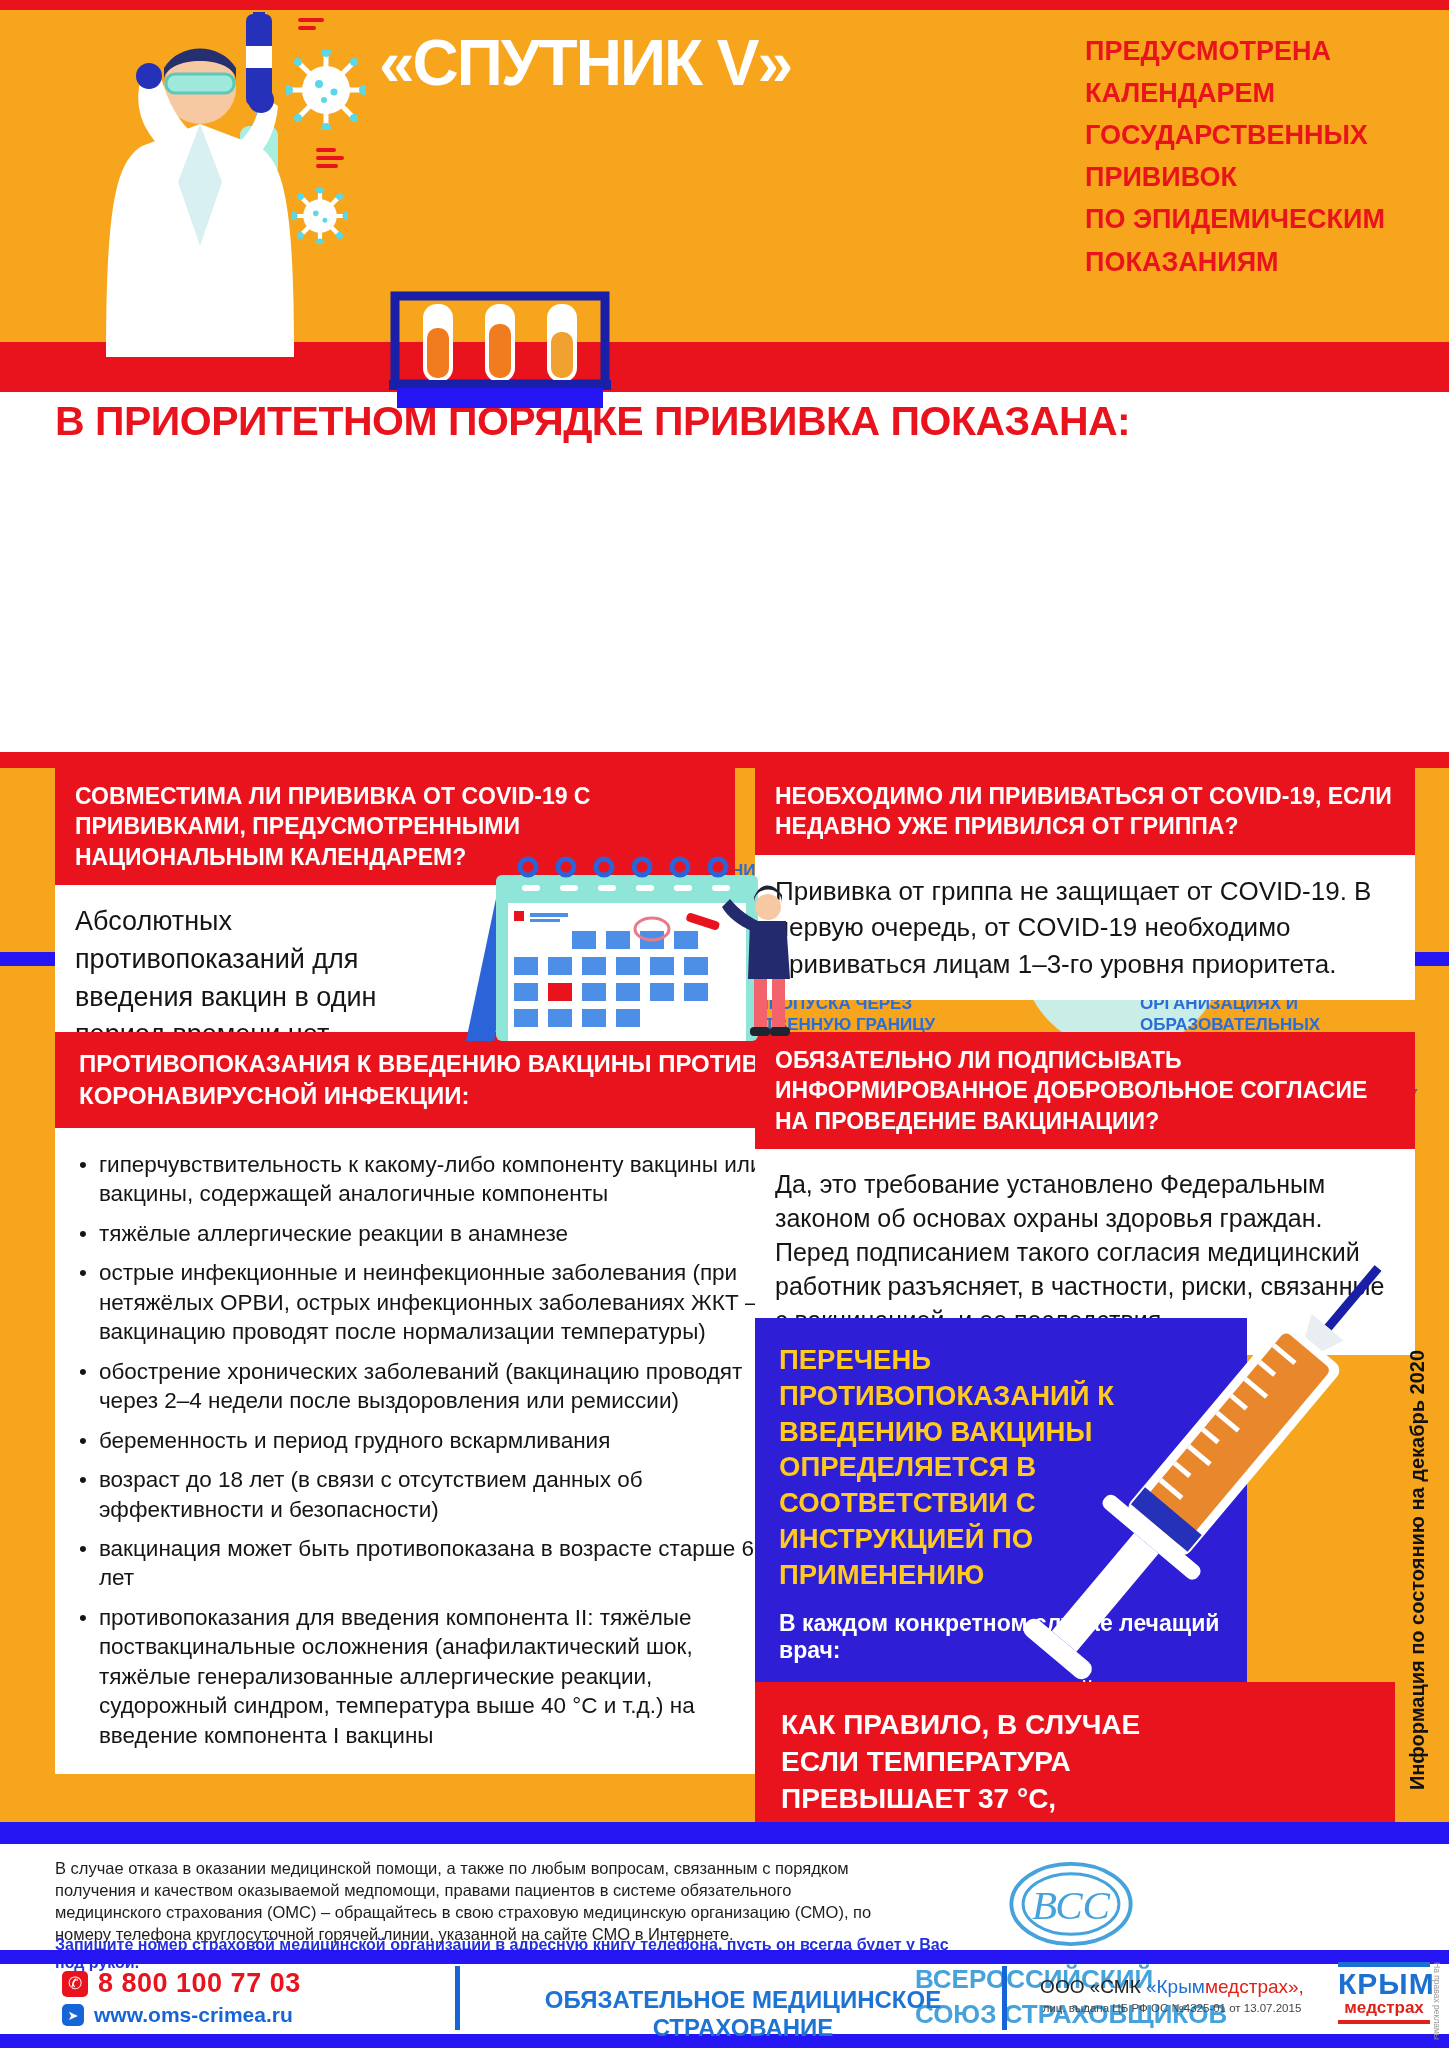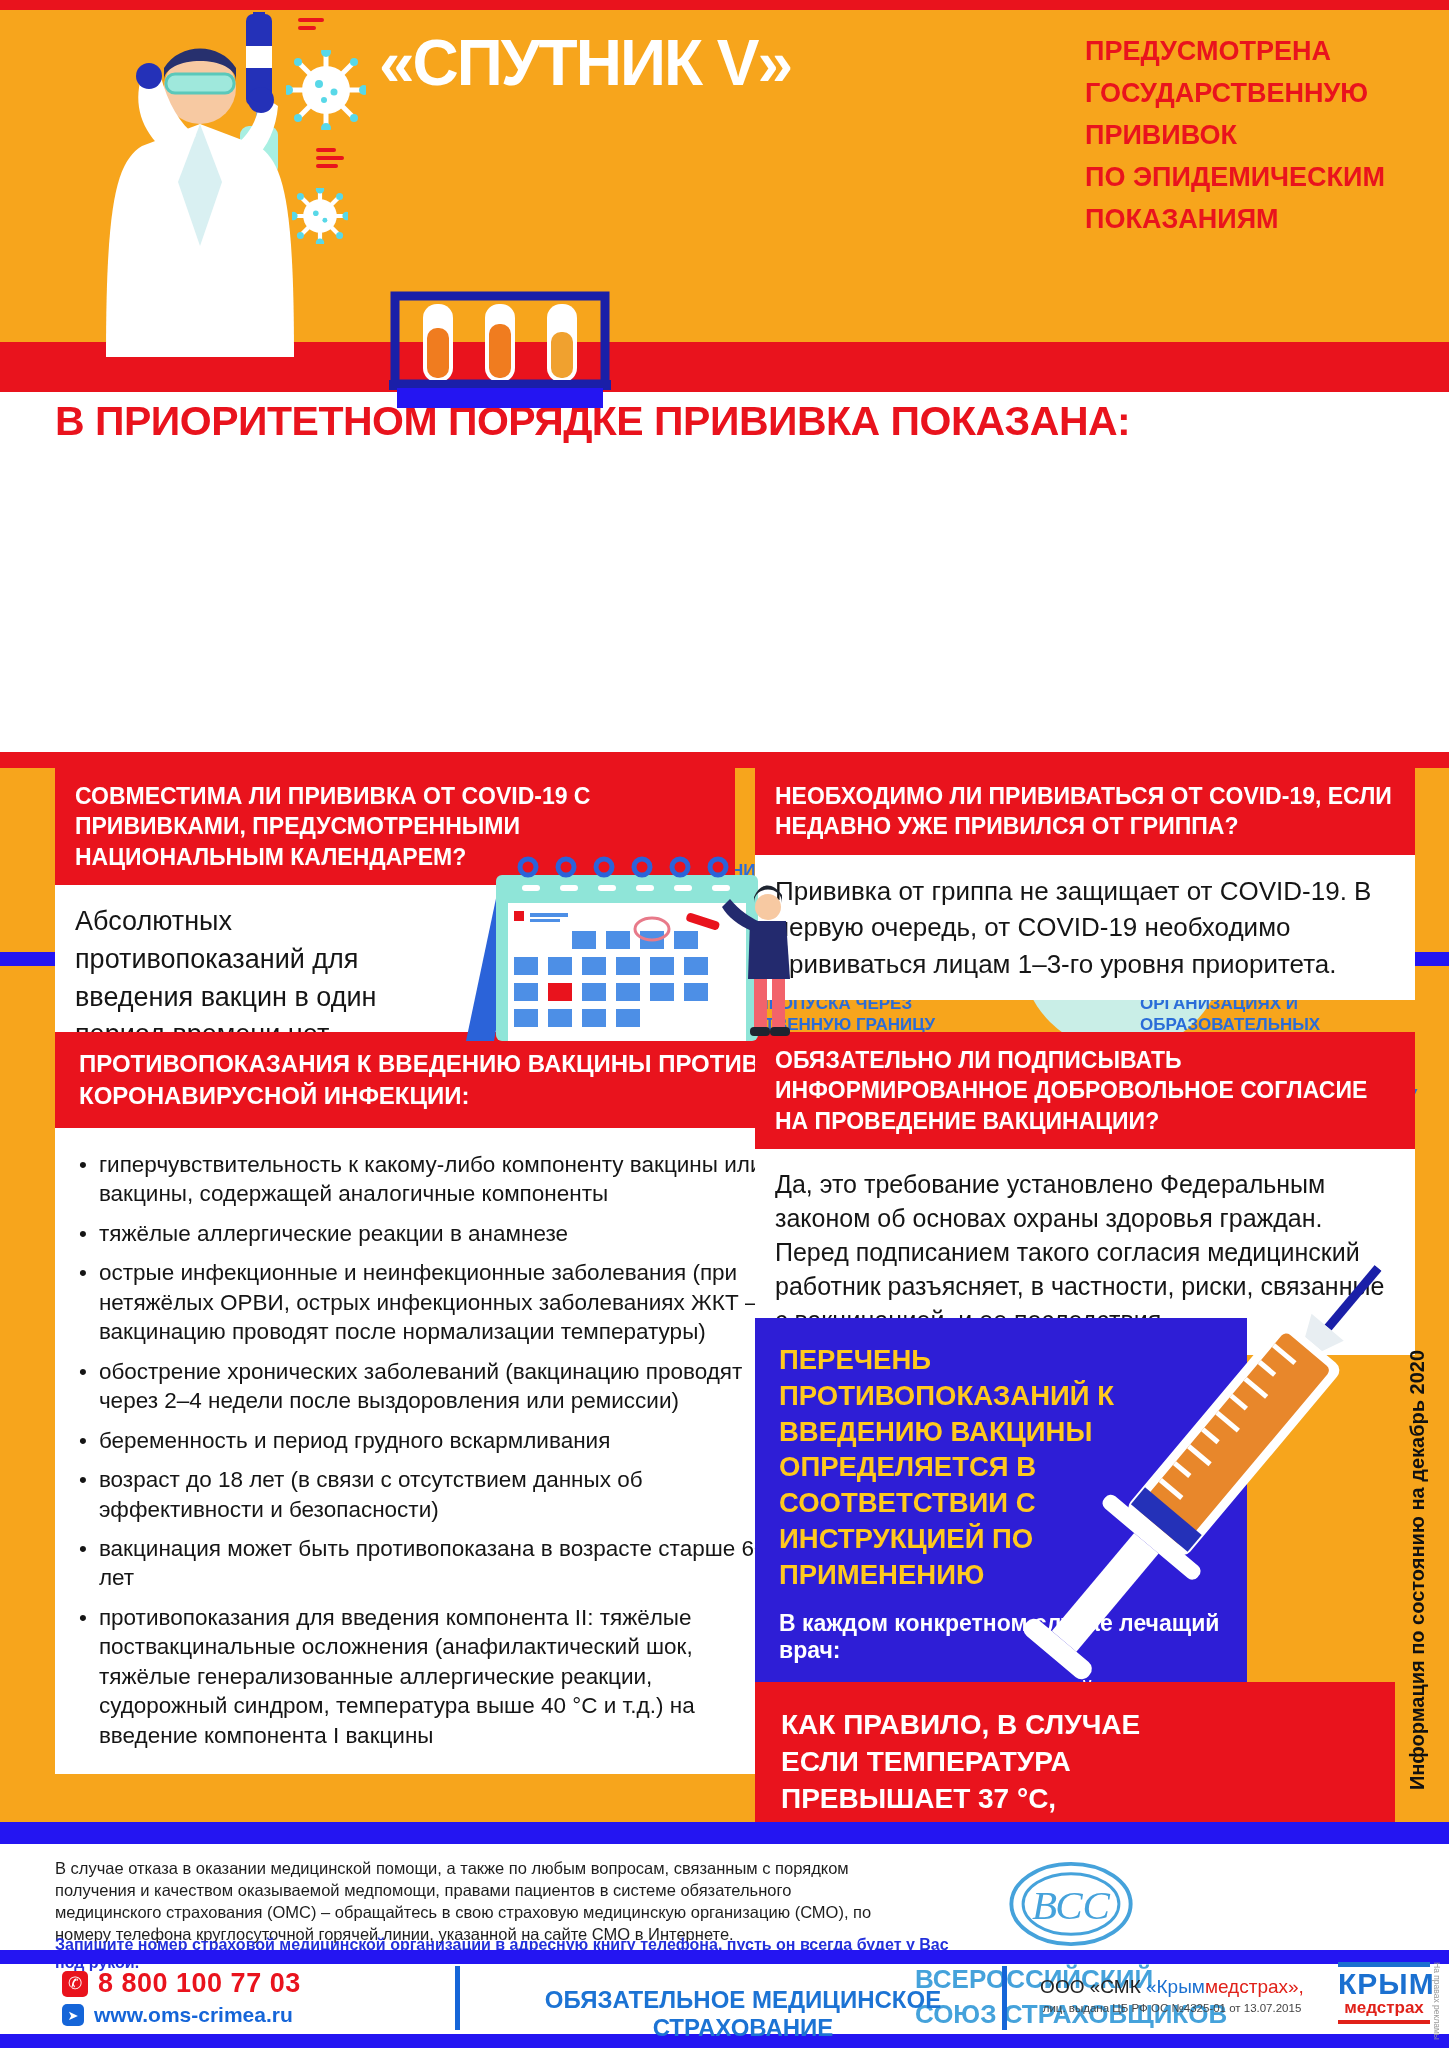--- a/index.html
+++ b/index.html
@@ -155,21 +155,22 @@
   </svg>
 
   <div class="abs hdr-title">
 
       <div class="title-line">«СПУТНИК V»</div>
     </div>
 
   <div class="abs hdr-note">
 
   <div>ПРЕДУСМОТРЕНА</div>
-      <div>ГОСУДАРСТВЕННУЮ</div>
+      <div>КАЛЕНДАРЕМ</div>
+      <div>ГОСУДАРСТВЕННЫХ</div>
       <div>ПРИВИВОК</div>
       <div>ПО ЭПИДЕМИЧЕСКИМ</div>
       <div>ПОКАЗАНИЯМ</div>
     </div>
 
   <div class="abs red-band"></div>
 
   <svg class="abs" style="left:385px;top:290px;z-index:2;" width="230" height="118" viewBox="0 0 230 118">
     <rect x="10" y="6" width="210" height="88" fill="none" stroke="#1A1FA8" stroke-width="9"></rect>
     <g>

